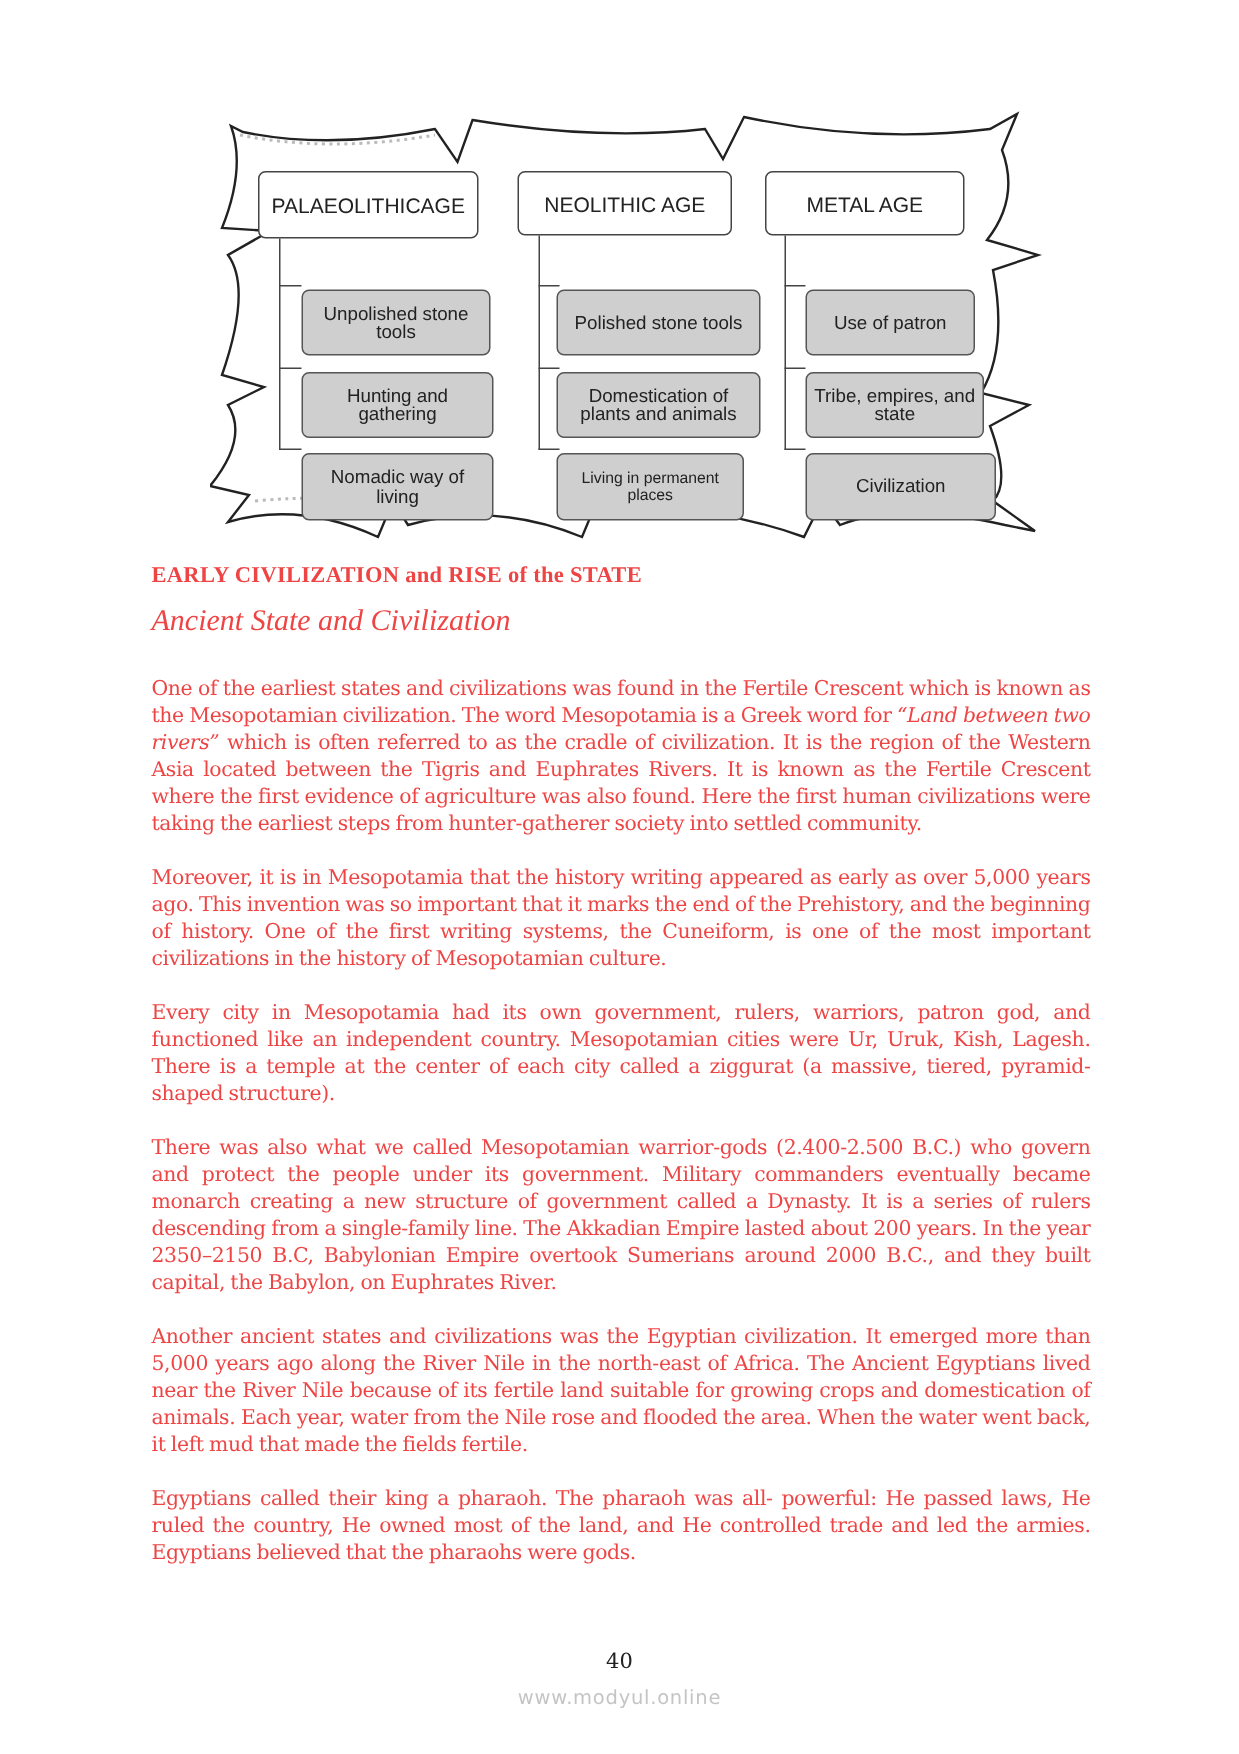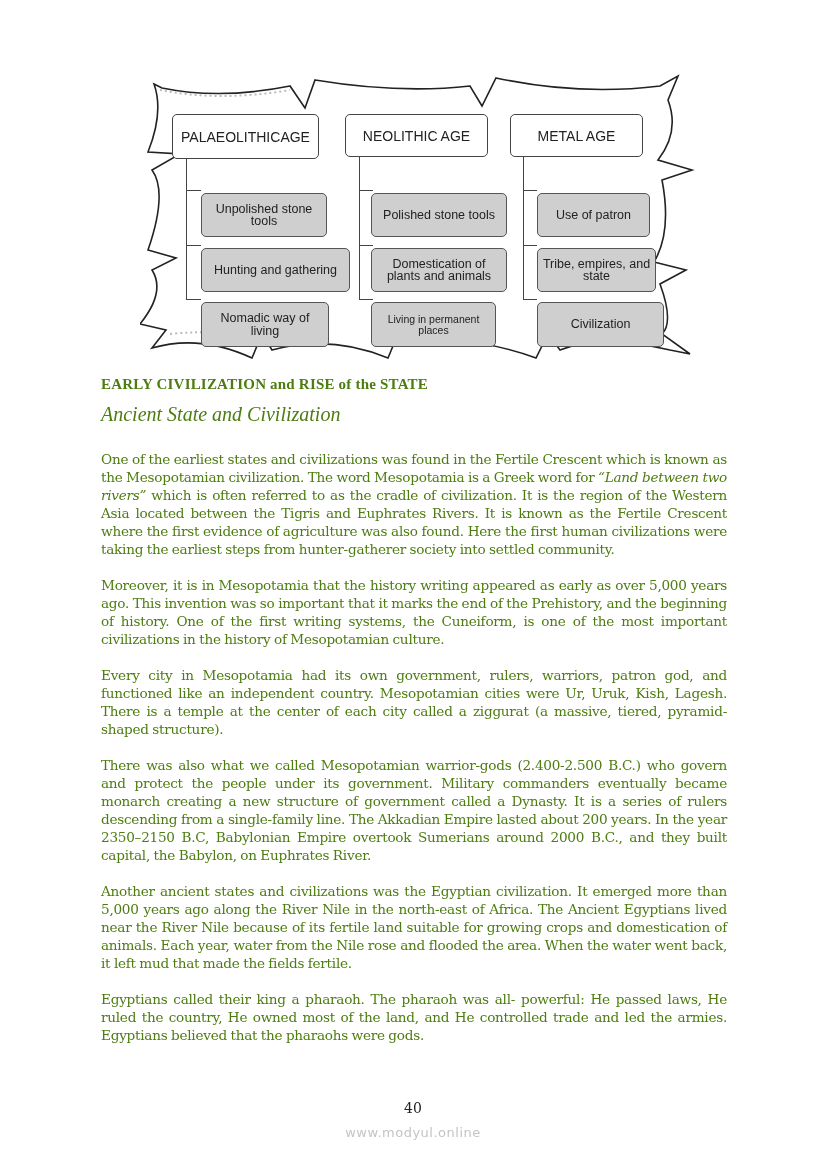--- a/index.html
+++ b/index.html
@@ -16,21 +16,21 @@
     position: absolute; background: #cfcfcf; border: 1.5px solid #555; border-radius: 5px;
     font-family: "Liberation Sans", sans-serif; font-size: 12.5px; color: #222;
     display: flex; align-items: center; justify-content: center; text-align: center;
     line-height: 12.5px; box-sizing: border-box; padding: 0 4px; margin-top: 24px;
   }
   .item.small { font-size: 10.5px; line-height: 11px; }
   .vline { position: absolute; width: 1.3px; background: #444; }
   .hline { position: absolute; height: 1.3px; background: #444; }
 
   .content { position: absolute; left: 101px; top: 372px; width: 626px;
-    font-family: "DejaVu Serif", serif; color: #4d7c0f; }
+    font-family: "DejaVu Serif", serif; color: #ef4444; }
   .heading { font-family: "Liberation Serif", serif; font-weight: bold; font-size: 15px;
     margin: 0; height: 24px; line-height: 24px; letter-spacing: 0.2px; }
   .subheading { font-family: "Liberation Serif", serif; font-style: italic; font-size: 20px;
     margin: 6px 0 16px 0; height: 24px; line-height: 24px; }
   p.body { font-family: "DejaVu Serif", serif; font-size: 13.6px; line-height: 18px;
     margin: 0; text-align: justify; text-align-last: left; letter-spacing: -0.25px; word-spacing: -0.5px; }
   .gap { height: 18px; }
   .page-num { position: absolute; left: 0; width: 826px; top: 1100px; text-align: center;
     font-family: "DejaVu Serif", serif; font-size: 14px; color: #222; }
   .watermark { position: absolute; left: 0; width: 826px; top: 1125px; text-align: center;
@@ -49,21 +49,21 @@
 
   <div class="hdr" style="left:32px;top:42px;width:147px;height:45px;flex-direction:row;">
     <span>PALAEOLITHIC</span>
     <span>AGE</span>
   </div>
   <div class="vline" style="left:46px;top:87px;height:141px;"></div>
   <div class="hline" style="left:46px;top:118px;width:15px;"></div>
   <div class="hline" style="left:46px;top:173px;width:15px;"></div>
   <div class="hline" style="left:46px;top:227px;width:15px;"></div>
   <div class="item" style="left:61px;top:97px;width:126px;height:44px;">Unpolished stone tools</div>
-  <div class="item" style="left:61px;top:152px;width:149px;height:44px;">Hunting and gathering</div>
+  <div class="item" style="left:61px;top:152px;width:128px;height:44px;">Hunting and gathering</div>
   <div class="item" style="left:61px;top:206px;width:128px;height:45px;">Nomadic way of living</div>
 
   <div class="hdr" style="left:205px;top:42px;width:143px;height:43px;">NEOLITHIC AGE</div>
   <div class="vline" style="left:219px;top:85px;height:143px;"></div>
   <div class="hline" style="left:219px;top:118px;width:14px;"></div>
   <div class="hline" style="left:219px;top:173px;width:14px;"></div>
   <div class="hline" style="left:219px;top:227px;width:14px;"></div>
   <div class="item" style="left:231px;top:97px;width:136px;height:44px;">Polished stone tools</div>
   <div class="item" style="left:231px;top:152px;width:136px;height:44px;">Domestication of plants and animals</div>
   <div class="item small" style="left:231px;top:206px;width:125px;height:45px;">Living in permanent places</div>

